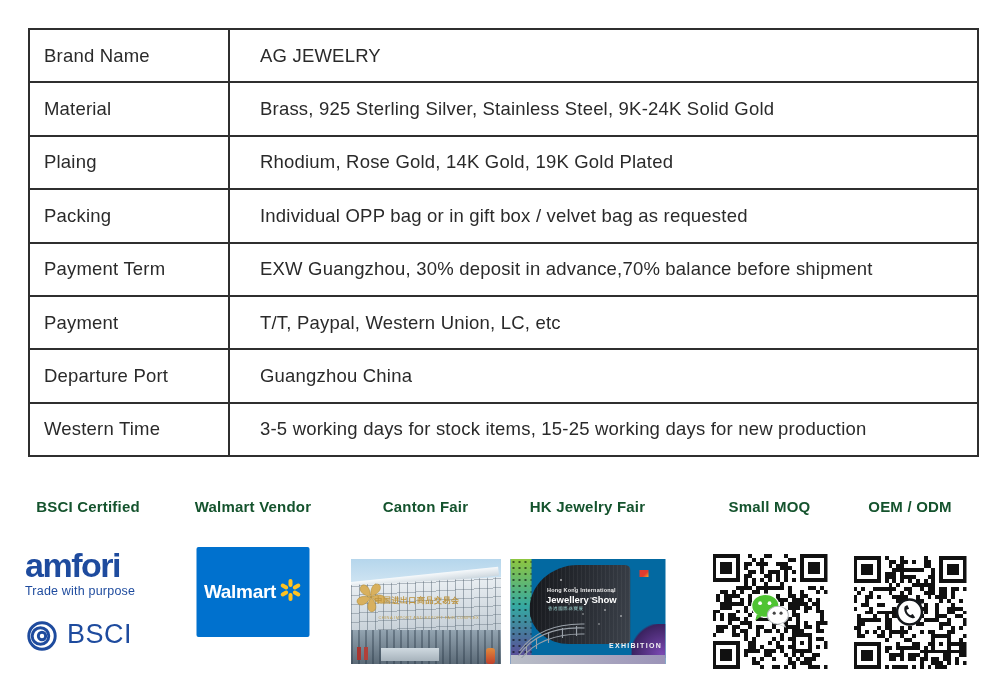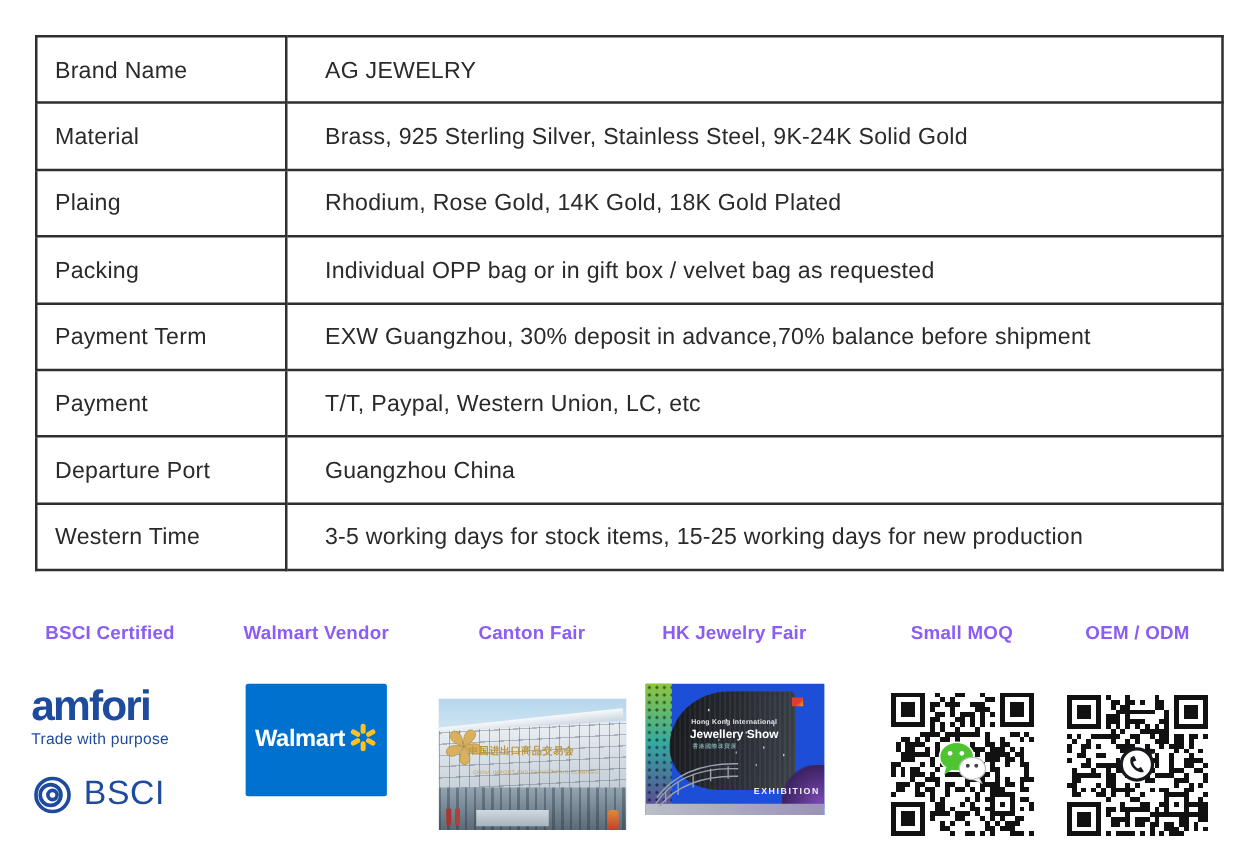--- a/index.html
+++ b/index.html
@@ -10,21 +10,21 @@
   .spec-table{position:absolute;left:28px;top:28px;width:951px;height:429px;
               border-collapse:collapse;table-layout:fixed;}
   .spec-table tr{height:47.6px;}
   .spec-table td{border:2px solid #2f2f2f;font-size:18.5px;letter-spacing:.2px;
                  vertical-align:middle;white-space:nowrap;overflow:hidden;}
   .spec-table td.c-label{width:183px;padding-left:14px;}
   .spec-table td.c-value{padding-left:30px;}
 
   
   .badge{position:absolute;top:498px;height:170px;}
-  .badge-label{text-align:center;font-size:15px;font-weight:bold;color:#8b5cf6;
+  .badge-label{text-align:center;font-size:15px;font-weight:bold;color:#14532d;
                letter-spacing:.2px;white-space:nowrap;}
   .badge-art{position:absolute;left:50%;transform:translateX(-50%);}
 
   
   .amfori{top:50px;width:126px;color:#1e4b9e;text-align:left;}
   .amfori .word{font-size:34px;font-weight:bold;letter-spacing:-1.5px;line-height:1;}
   .amfori .tagline{font-size:12.5px;letter-spacing:.2px;margin-top:2px;}
   .amfori .bsci-row{display:flex;gap:8px;margin-top:21px;}
   .amfori .bsci-txt{font-size:27px;font-weight:500;letter-spacing:.5px;}
 
@@ -51,21 +51,21 @@
   .canton .lower{position:absolute;bottom:0;left:0;right:0;height:34px;
       background:repeating-linear-gradient(90deg,rgba(30,45,60,.35) 0 2px,transparent 2px 7px),
                  linear-gradient(180deg,#93a4b1,#5b6a77);}
   .canton .entrance{position:absolute;bottom:3px;left:30px;width:58px;height:13px;
       background:linear-gradient(#cfd9e0,#a7b3bc);}
   .canton .red1{position:absolute;bottom:4px;left:6px;width:4px;height:13px;background:#a83530;}
   .canton .red2{position:absolute;bottom:4px;left:13px;width:4px;height:13px;background:#b0403a;}
   .canton .person{position:absolute;bottom:0;right:6px;width:9px;height:16px;border-radius:3px;
       background:linear-gradient(180deg,#e08a3c,#c2402a);}
 
-  .hk{top:32px;width:143px;height:105px;background:#1d4ed8;}
+  .hk{top:44px;width:155px;height:105px;background:#0369a1;}
   .hk .strip{position:absolute;left:0;top:0;bottom:0;width:21px;
       background:radial-gradient(circle,rgba(0,0,0,.55) 1.1px,transparent 1.3px),
                  linear-gradient(180deg,#8ec63f,#35a9a2 45%,#5f3f96);
       background-size:6px 6px,100% 100%;}
   .hk .wall{position:absolute;left:19px;top:6px;width:101px;height:79px;
       background:repeating-linear-gradient(90deg,rgba(255,255,255,.05) 0 1px,transparent 1px 4px),
                  linear-gradient(100deg,#15171b,#2b2f36 60%,#3c424b);
       border-radius:55% 6% 6% 45% / 65% 8% 8% 50%;}
   .hk .t1{position:absolute;left:37px;top:28px;font-size:5.5px;font-weight:bold;color:#e8e8e8;letter-spacing:.2px;}
   .hk .t2{position:absolute;left:36px;top:35px;font-size:9.5px;font-weight:bold;color:#fff;}
@@ -100,21 +100,21 @@
         <tr>
           <td class="c-label">Brand Name</td>
           <td class="c-value">AG JEWELRY</td>
         </tr>
         <tr>
           <td class="c-label">Material</td>
           <td class="c-value">Brass, 925 Sterling Silver, Stainless Steel, 9K-24K Solid Gold</td>
         </tr>
         <tr>
           <td class="c-label">Plaing</td>
-          <td class="c-value">Rhodium, Rose Gold, 14K Gold, 18K Gold Plated</td>
+          <td class="c-value">Rhodium, Rose Gold, 14K Gold, 19K Gold Plated</td>
         </tr>
         <tr>
           <td class="c-label">Packing</td>
           <td class="c-value">Individual OPP bag or in gift box / velvet bag as requested</td>
         </tr>
         <tr>
           <td class="c-label">Payment Term</td>
           <td class="c-value">EXW Guangzhou, 30% deposit in advance,70% balance before shipment</td>
         </tr>
         <tr>

